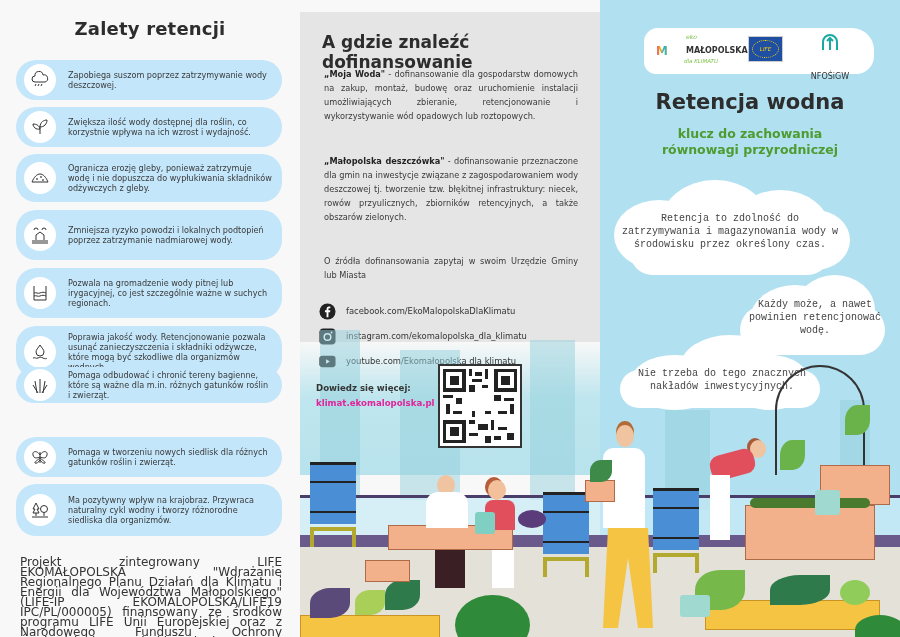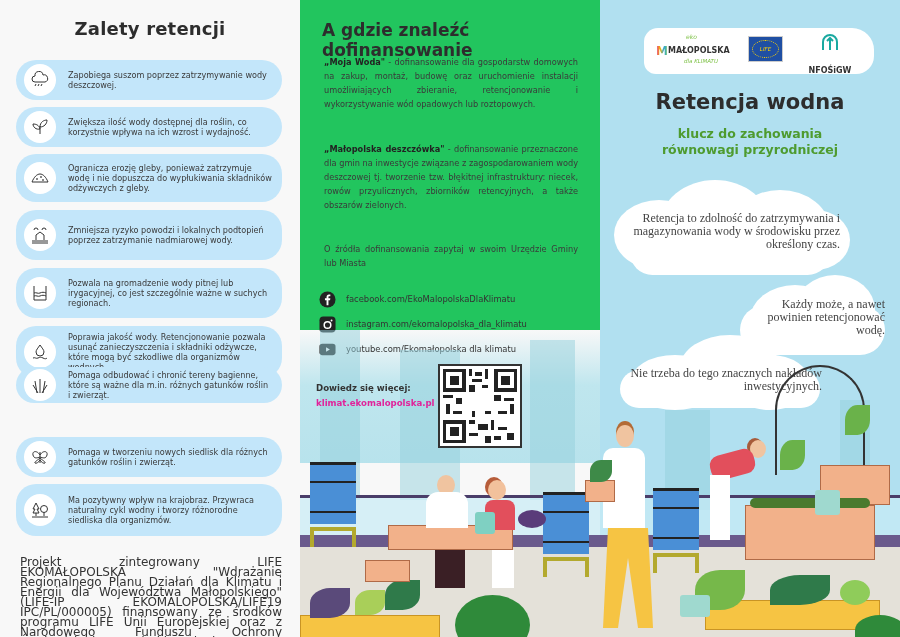--- a/index.html
+++ b/index.html
@@ -9,39 +9,39 @@
   
   .left { position: absolute; left: 0; top: 0; width: 300px; height: 637px; background: #f8f8f8; }
   .left h1 { position: absolute; left: 0; width: 300px; top: 18px; text-align: center; font-size: 18px; font-weight: bold; color: #2d2d2d; letter-spacing: 0.2px; }
   .benefit { position: absolute; left: 16px; width: 266px; background: #c3e6fa; border-radius: 20px; display: flex; align-items: center; }
   .benefit .ic { flex: 0 0 32px; width: 32px; height: 32px; border-radius: 50%; background: #fff; margin-left: 8px; display: flex; align-items: center; justify-content: center; }
   .benefit .ic svg { width: 20px; height: 20px; }
   .benefit .tx { margin-left: 12px; font-size: 8.1px; line-height: 10px; color: #3a3a3a; padding-right: 10px; }
   .footnote { position: absolute; left: 20px; top: 557px; width: 262px; font-size: 12px; line-height: 10px; color: #333; text-align: justify; }
 
   
-  .mid { position: absolute; left: 300px; top: 0; width: 300px; height: 463px; background: #22c55e; overflow: hidden; }
+  .mid { position: absolute; left: 300px; top: 12px; width: 300px; height: 463px; background: #e5e5e5; overflow: hidden; }
   .mid h2 { position: absolute; left: 22px; top: 20px; font-size: 17px; font-weight: bold; color: #2d2d2d; }
   .para { position: absolute; left: 24px; width: 254px; font-size: 8.2px; line-height: 14px; color: #3a3a3a; text-align: justify; }
   .para b { color: #222; }
   .social { position: absolute; left: 18px; display: flex; align-items: center; }
   .social .sic { width: 18px; height: 18px; display: flex; align-items: center; justify-content: center; }
   .social .stx { margin-left: 10px; font-size: 8.4px; color: #333; }
   .sky-mid { position: absolute; left: 0; top: 330px; width: 300px; height: 307px; background: linear-gradient(#f8f8f8 0%, #bfe6ee 18%, #a8dbe8 100%); }
   .learn { position: absolute; left: 16px; top: 383px; font-size: 8.6px; font-weight: bold; color: #333; }
   .link { position: absolute; left: 16px; top: 398px; font-size: 8.6px; font-weight: bold; color: #e0239a; }
   .qr { position: absolute; left: 138px; top: 364px; width: 84px; height: 84px; background: #fff; border: 2px solid #333; }
 
   
   .right { position: absolute; left: 600px; top: 0; width: 300px; height: 637px; background: #b1e0f0; overflow: hidden; }
   .logos { position: absolute; left: 44px; top: 28px; width: 230px; height: 46px; background: #fff; border-radius: 14px 22px 18px 12px; }
   .title { position: absolute; left: 0; width: 300px; top: 90px; text-align: center; font-size: 21px; font-weight: bold; color: #2d2d2d; }
   .subtitle { position: absolute; left: 0; width: 300px; top: 126px; text-align: center; font-size: 12.5px; font-weight: bold; color: #4e9b2f; line-height: 16px; }
   .cloud { position: absolute; background: #fff; border-radius: 50%; }
-  .cloud-text { position: absolute; text-align: right; font-family: Liberation Serif, serif; font-size: 12px; line-height: 13px; color: #444; }
+  .cloud-text { position: absolute; text-align: center; font-family: Liberation Mono, monospace; font-size: 10px; line-height: 13px; color: #444; }
 
   
   .scene { position: absolute; left: 300px; top: 330px; width: 600px; height: 307px; overflow: hidden; }
   .bld { position: absolute; background: #93d0dc; }
   .glass { position: absolute; left: 0; top: 165px; width: 600px; height: 45px; background: rgba(200,235,245,0.7); border-top: 3px solid #4a3d69; }
   .parapet { position: absolute; left: 0; top: 205px; width: 600px; height: 12px; background: #6a5a8c; }
   .floor { position: absolute; left: 0; top: 217px; width: 600px; height: 90px; background: #e4e1d9; }
   .barrel { position: absolute; width: 46px; height: 62px; background: #4a8fd6; border-top: 3px solid #222; }
   .barrel:before, .barrel:after { content: ""; position: absolute; left: 0; right: 0; height: 2px; background: #222; }
   .barrel:before { top: 16px; } .barrel:after { top: 46px; }
@@ -201,35 +201,35 @@
     <span class="stx">youtube.com/Ekomałopolska dla klimatu</span>
   </div>
 </section>
 
 <section class="right">
   <div class="logos">
 
     <div style="position:absolute;left:12px;top:5px;width:78px;height:36px">
       <span style="position:absolute;left:30px;top:0;font-size:6px;color:#7cc043;font-style:italic">eko</span>
       <span style="position:absolute;left:0;top:11px;font-size:12px;font-weight:bold;background:linear-gradient(90deg,#e0239a,#f7b500,#2aa7df,#7cc043);-webkit-background-clip:text;color:transparent">M</span>
-      <span style="position:absolute;left:12px;top:13px;font-size:8px;font-weight:bold;color:#333">MAŁOPOLSKA</span>
+      <span style="position:absolute;left:30px;top:13px;font-size:8px;font-weight:bold;color:#333">MAŁOPOLSKA</span>
       <span style="position:absolute;left:28px;top:25px;font-size:5.5px;color:#7cc043;font-style:italic">dla KLIMATU</span>
     </div>
 
     <div style="position:absolute;left:104px;top:8px;width:35px;height:26px;background:#1f4fa3;border:1px solid #ccc;display:flex;align-items:center;justify-content:center">
       <span style="position:absolute;inset:3px;border:1px dotted #ffd400;border-radius:50%"></span>
       <span style="font-size:5.5px;color:#ffd400;font-style:italic">LIFE</span>
     </div>
 
     <div style="position:absolute;left:156px;top:4px;width:60px;height:38px;text-align:center">
       <svg viewBox="0 0 20 20" width="20" height="20" style="display:block;margin:0 auto">
           <path d="M3 18V10a7 7 0 0 1 14 0v8" fill="none" stroke="#1aa9a0" stroke-width="2"></path>
           <path d="M10 18V6M7 9l3-3 3 3" fill="none" stroke="#1aa9a0" stroke-width="2"></path>
         </svg>
-      <span style="display:block;font-size:8px;font-weight:bold;color:#333;margin-top:14px">NFOŚiGW</span>
+      <span style="display:block;font-size:8px;font-weight:normal;color:#333;margin-top:20px">NFOŚiGW</span>
     </div>
   </div>
 
   <h1 class="title">Retencja wodna</h1>
   <div class="subtitle">
     <div>klucz do zachowania</div>
     <div>równowagi przyrodniczej</div>
   </div>
 
   <div>

